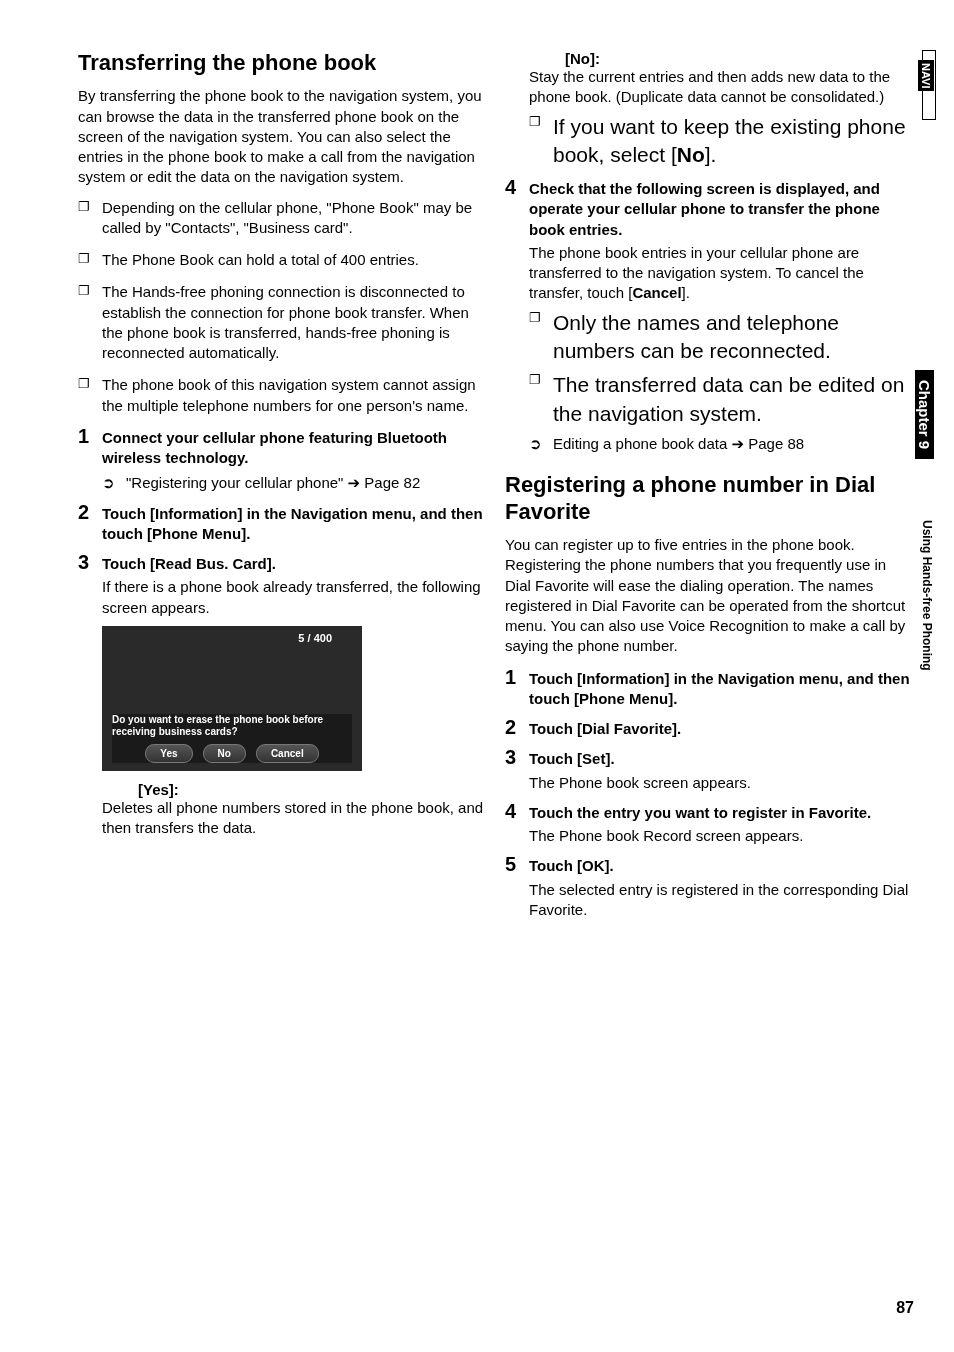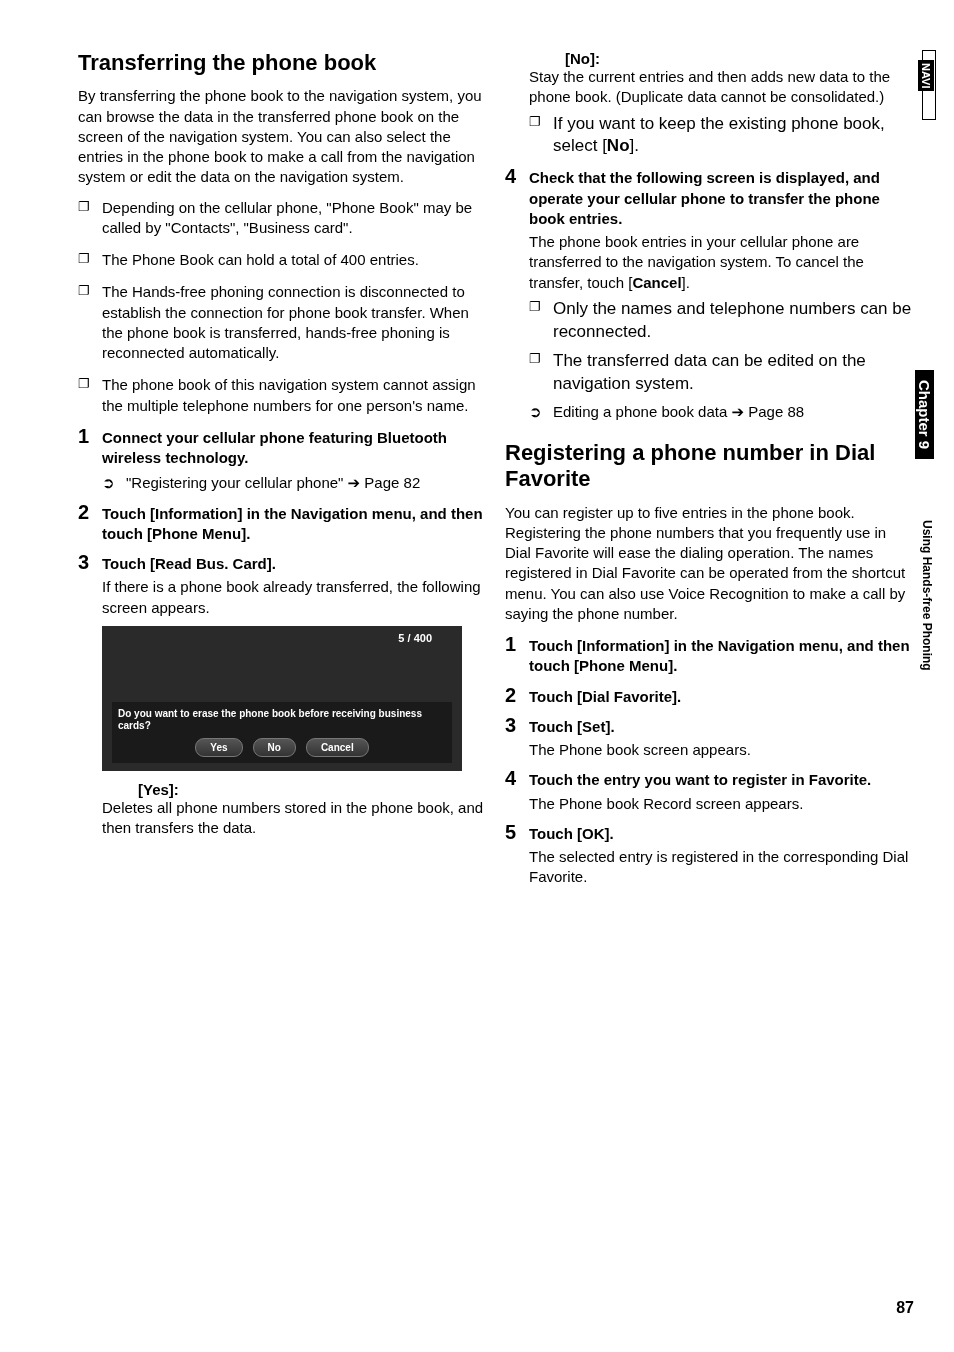--- a/index.html
+++ b/index.html
@@ -85,21 +85,21 @@
       top: 0;
       font-size: 15px;
     }
     .sub-bullet {
       list-style: none;
       margin-top: 5px;
     }
     .sub-bullet li {
       position: relative;
       padding-left: 24px;
-      font-size: 17px;
+      font-size: 21px;
       line-height: 1.35;
       margin-bottom: 6px;
     }
     .sub-bullet li::before {
       content: "❐";
       position: absolute;
       left: 0;
       top: 0;
       font-size: 13px;
     }
@@ -108,21 +108,21 @@
       font-size: 15px;
       font-weight: bold;
       margin-top: 10px;
       margin-left: 36px;
     }
     .option-body {
       font-size: 15px;
       line-height: 1.35;
     }
     .screenshot {
-      width: 360px;
+      width: 260px;
       height: 145px;
       background: #2a2a2a;
       margin: 8px 0;
       position: relative;
       color: #fff;
       font-size: 10px;
     }
     .ss-count {
       position: absolute;
       right: 30px;
@@ -130,21 +130,21 @@
       color: #fff;
       font-weight: bold;
       font-size: 11px;
     }
     .ss-panel {
       position: absolute;
       bottom: 8px;
       left: 10px;
       right: 10px;
       background: #1a1a1a;
-      padding: 6px;
+      padding: 0;
     }
     .ss-prompt {
       color: #fff;
       font-size: 10px;
       font-weight: bold;
       margin-bottom: 6px;
       line-height: 1.2;
     }
     .ss-btns {
       display: flex;

